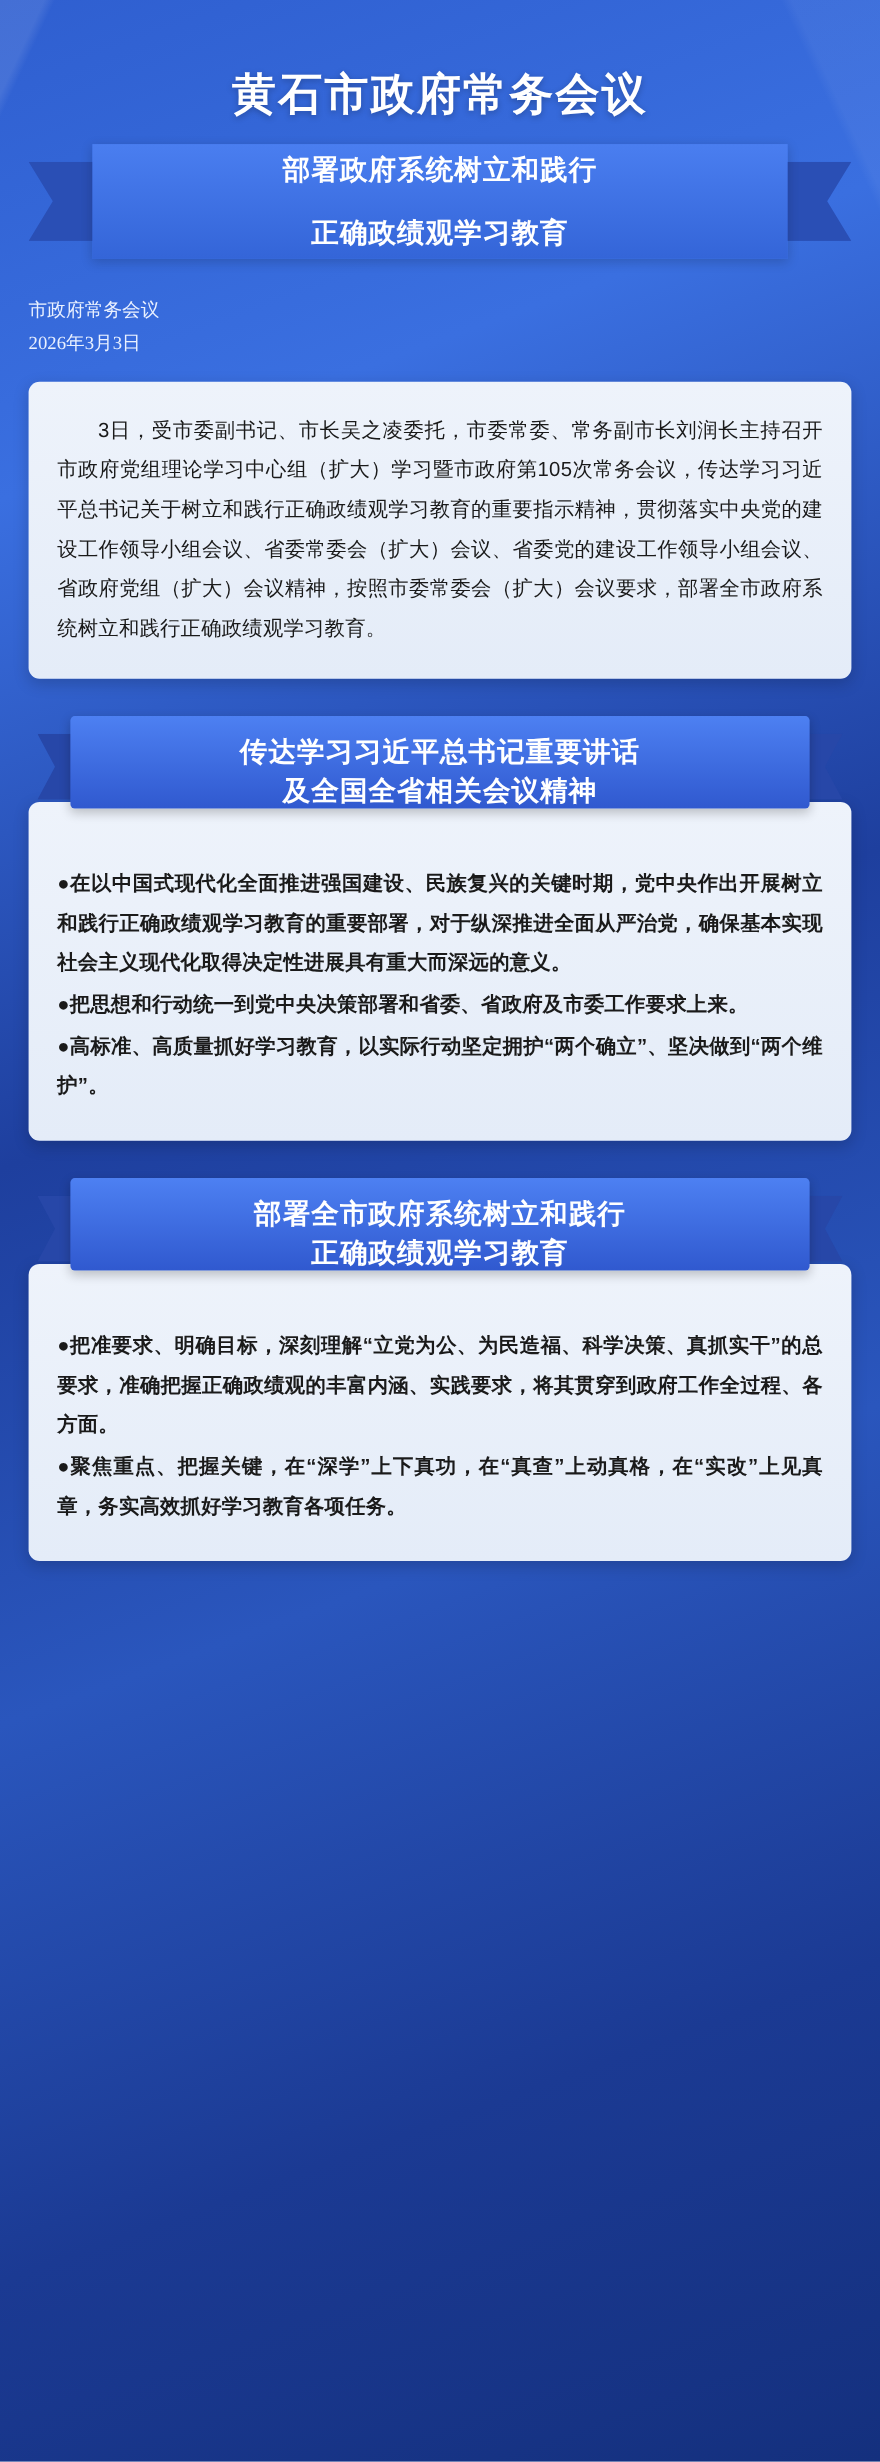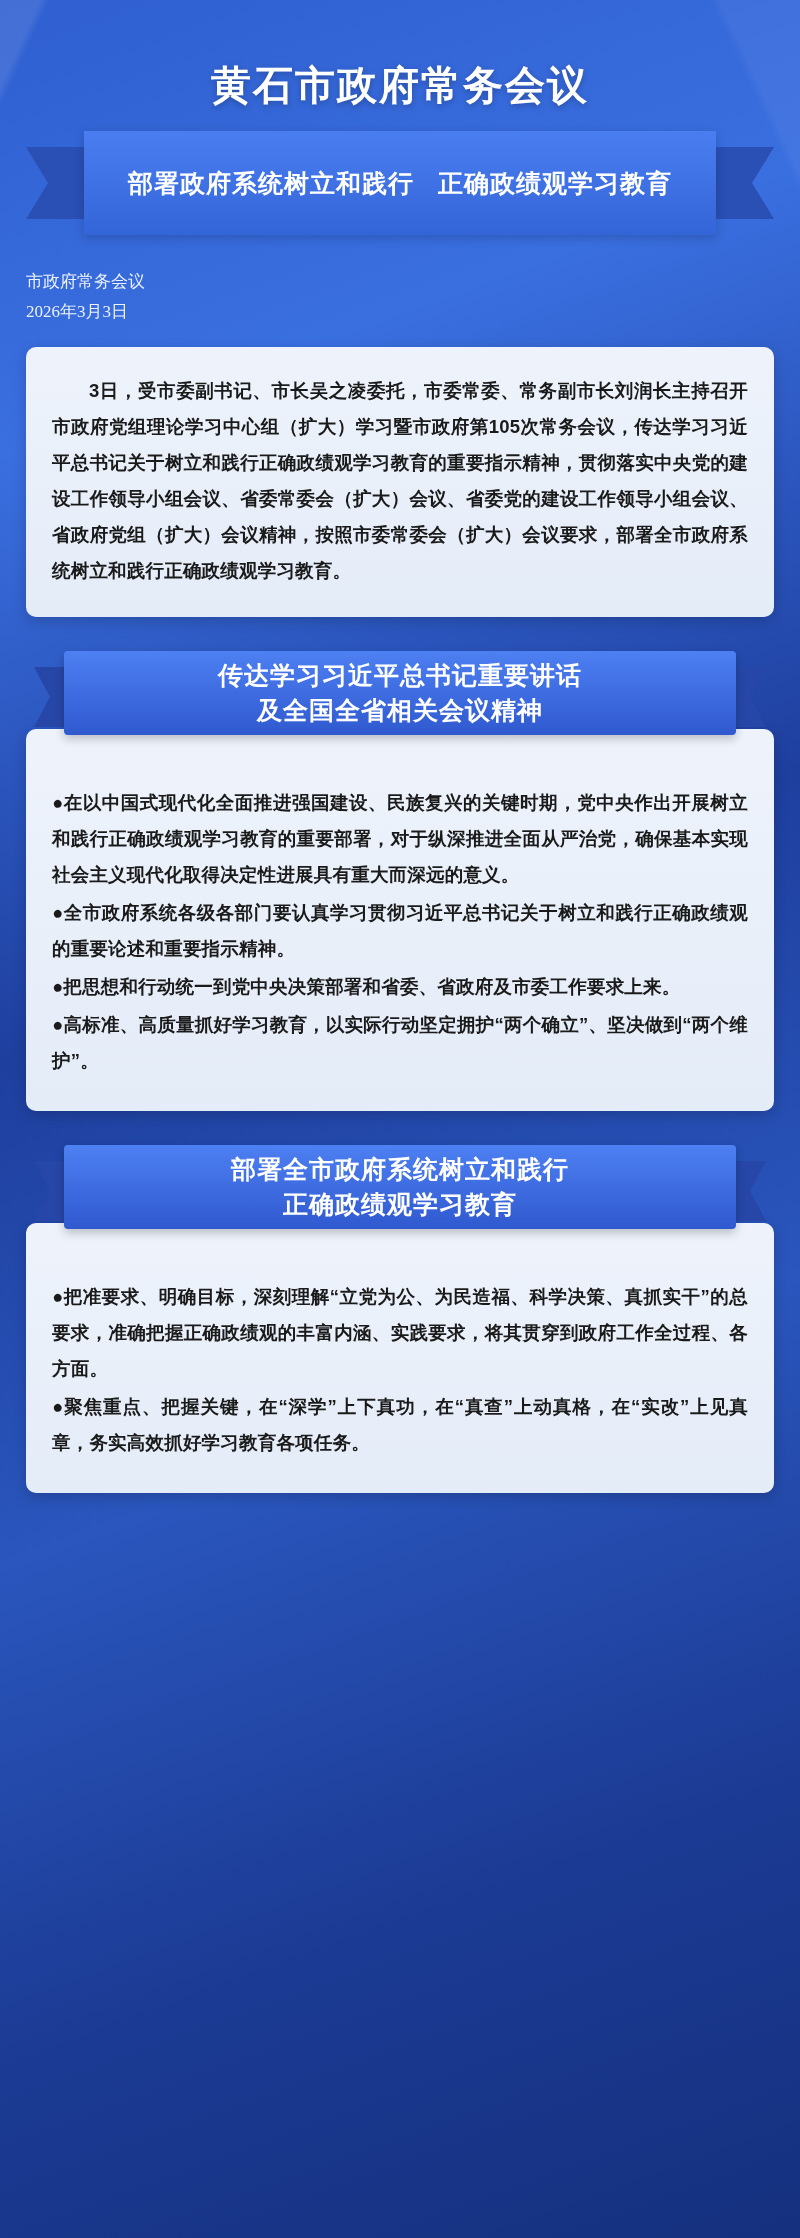--- a/index.html
+++ b/index.html
@@ -62,21 +62,21 @@
     right: 0;
     clip-path: polygon(0 0, 100% 0, calc(100% - 22px) 50%, 100% 100%, 0 100%);
   }
   .ribbon-main {
     position: absolute;
     left: 58px; right: 58px;
     top: 0;
     height: 104px;
     background: linear-gradient(180deg, #4a7ef0 0%, #3465d8 100%);
     display: flex;
-    flex-direction: row;
+    flex-direction: column;
     align-items: center;
     justify-content: center;
     gap: 24px;
     box-shadow: 0 3px 10px rgba(0,0,0,0.18);
   }
   .ribbon-main .line {
     color: #ffffff;
     font-size: 25px;
     font-weight: bold;
     letter-spacing: 1px;
@@ -102,21 +102,20 @@
     padding: 26px 26px 28px;
     margin-bottom: 34px;
   }
   .intro-card p {
     color: #1a1a1a;
     font-size: 18.5px;
     line-height: 36px;
     text-align: justify;
     text-indent: 2em;
     letter-spacing: 0.2px;
-    font-weight: bold;
   }
 
   
   .section { margin-bottom: 34px; }
 
   .sec-head-wrap {
     position: relative;
     width: 100%;
     height: 92px;
     margin-bottom: -14px;
@@ -140,21 +139,21 @@
   .sec-head {
     position: absolute;
     left: 38px; right: 38px;
     top: 0;
     height: 84px;
     background: linear-gradient(180deg, #4d80f2 0%, #3059cf 100%);
     border-radius: 4px;
     display: flex;
     flex-direction: column;
     align-items: center;
-    justify-content: center;
+    justify-content: flex-end;
     gap: 2px;
     box-shadow: 0 4px 10px rgba(0,0,0,0.22);
   }
   .sec-head .line {
     color: #ffffff;
     font-size: 25px;
     font-weight: bold;
     letter-spacing: 1px;
   }
 
@@ -224,21 +223,20 @@
       <div class="sec-head-wrap">
         <div class="sec-tail left"></div>
         <div class="sec-tail right"></div>
         <div class="sec-head">
           <div class="line">传达学习习近平总书记重要讲话</div>
           <div class="line">及全国全省相关会议精神</div>
         </div>
       </div>
       <div class="card sec-body">
         <div class="bullet">●在以中国式现代化全面推进强国建设、民族复兴的关键时期，党中央作出开展树立和践行正确政绩观学习教育的重要部署，对于纵深推进全面从严治党，确保基本实现社会主义现代化取得决定性进展具有重大而深远的意义。</div>
-        <div class="bullet">●全市政府系统各级各部门要认真学习贯彻习近平总书记关于树立和践行正确政绩观的重要论述和重要指示精神。</div>
         <div class="bullet">●把思想和行动统一到党中央决策部署和省委、省政府及市委工作要求上来。</div>
         <div class="bullet">●高标准、高质量抓好学习教育，以实际行动坚定拥护“两个确立”、坚决做到“两个维护”。</div>
       </div>
     </div>
 
     <div class="section">
       <div class="sec-head-wrap">
         <div class="sec-tail left"></div>
         <div class="sec-tail right"></div>
         <div class="sec-head">

